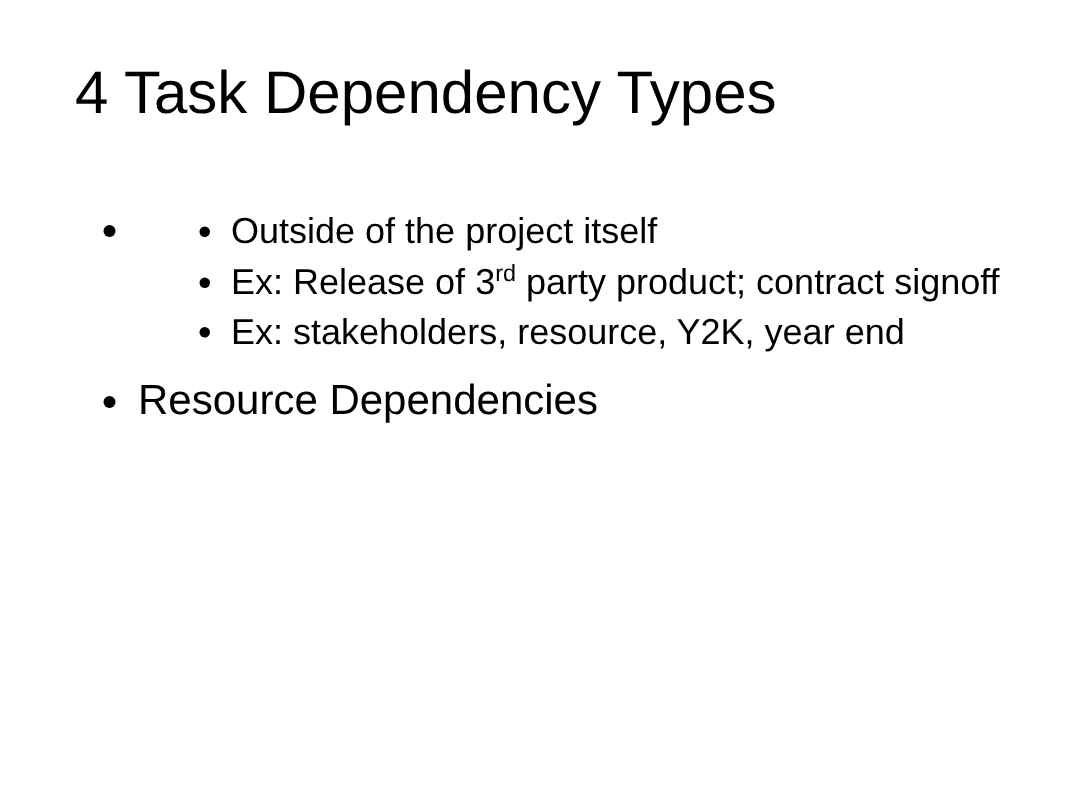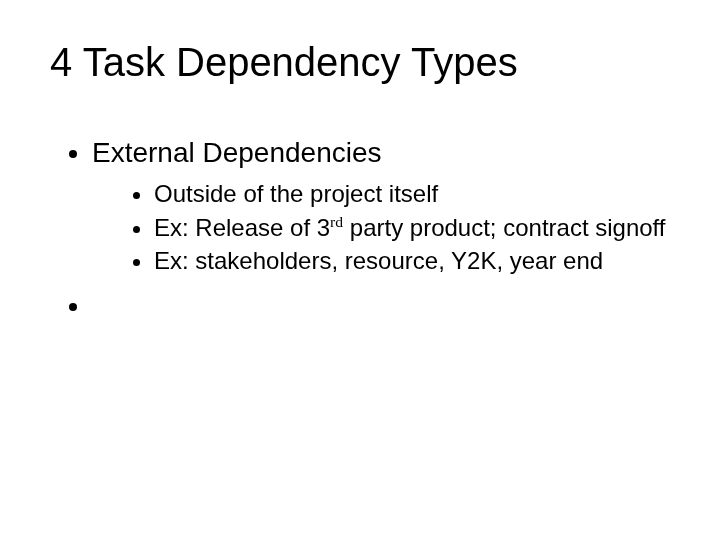--- a/index.html
+++ b/index.html
@@ -33,31 +33,31 @@
     list-style: disc;
     padding-left: 62px;
     margin-top: 10px;
     margin-bottom: 14px;
   }
   ul.sub > li {
     font-size: 24px;
     line-height: 1.25;
     margin-bottom: 3px;
   }
-  .sup { font-size: 0.65em; vertical-align: super; font-family: Liberation Serif, serif; }
+  .sup { font-size: 0.65em; vertical-align: super; }
 </style>
 </head>
 <body>
 
 <div class="title">4 Task Dependency Types</div>
 
 <ul class="top">
   <li>
-    <span class="heading">External Dependencies</span>
     <ul class="sub">
       <li>Outside of the project itself</li>
       <li>Ex: Release of 3<span class="sup">rd</span> party product; contract signoff</li>
       <li>Ex: stakeholders, resource, Y2K, year end</li>
     </ul>
   </li>
   <li>
+    <span class="heading">Resource Dependencies</span>
   </li>
 </ul>
 
 </body></html>

